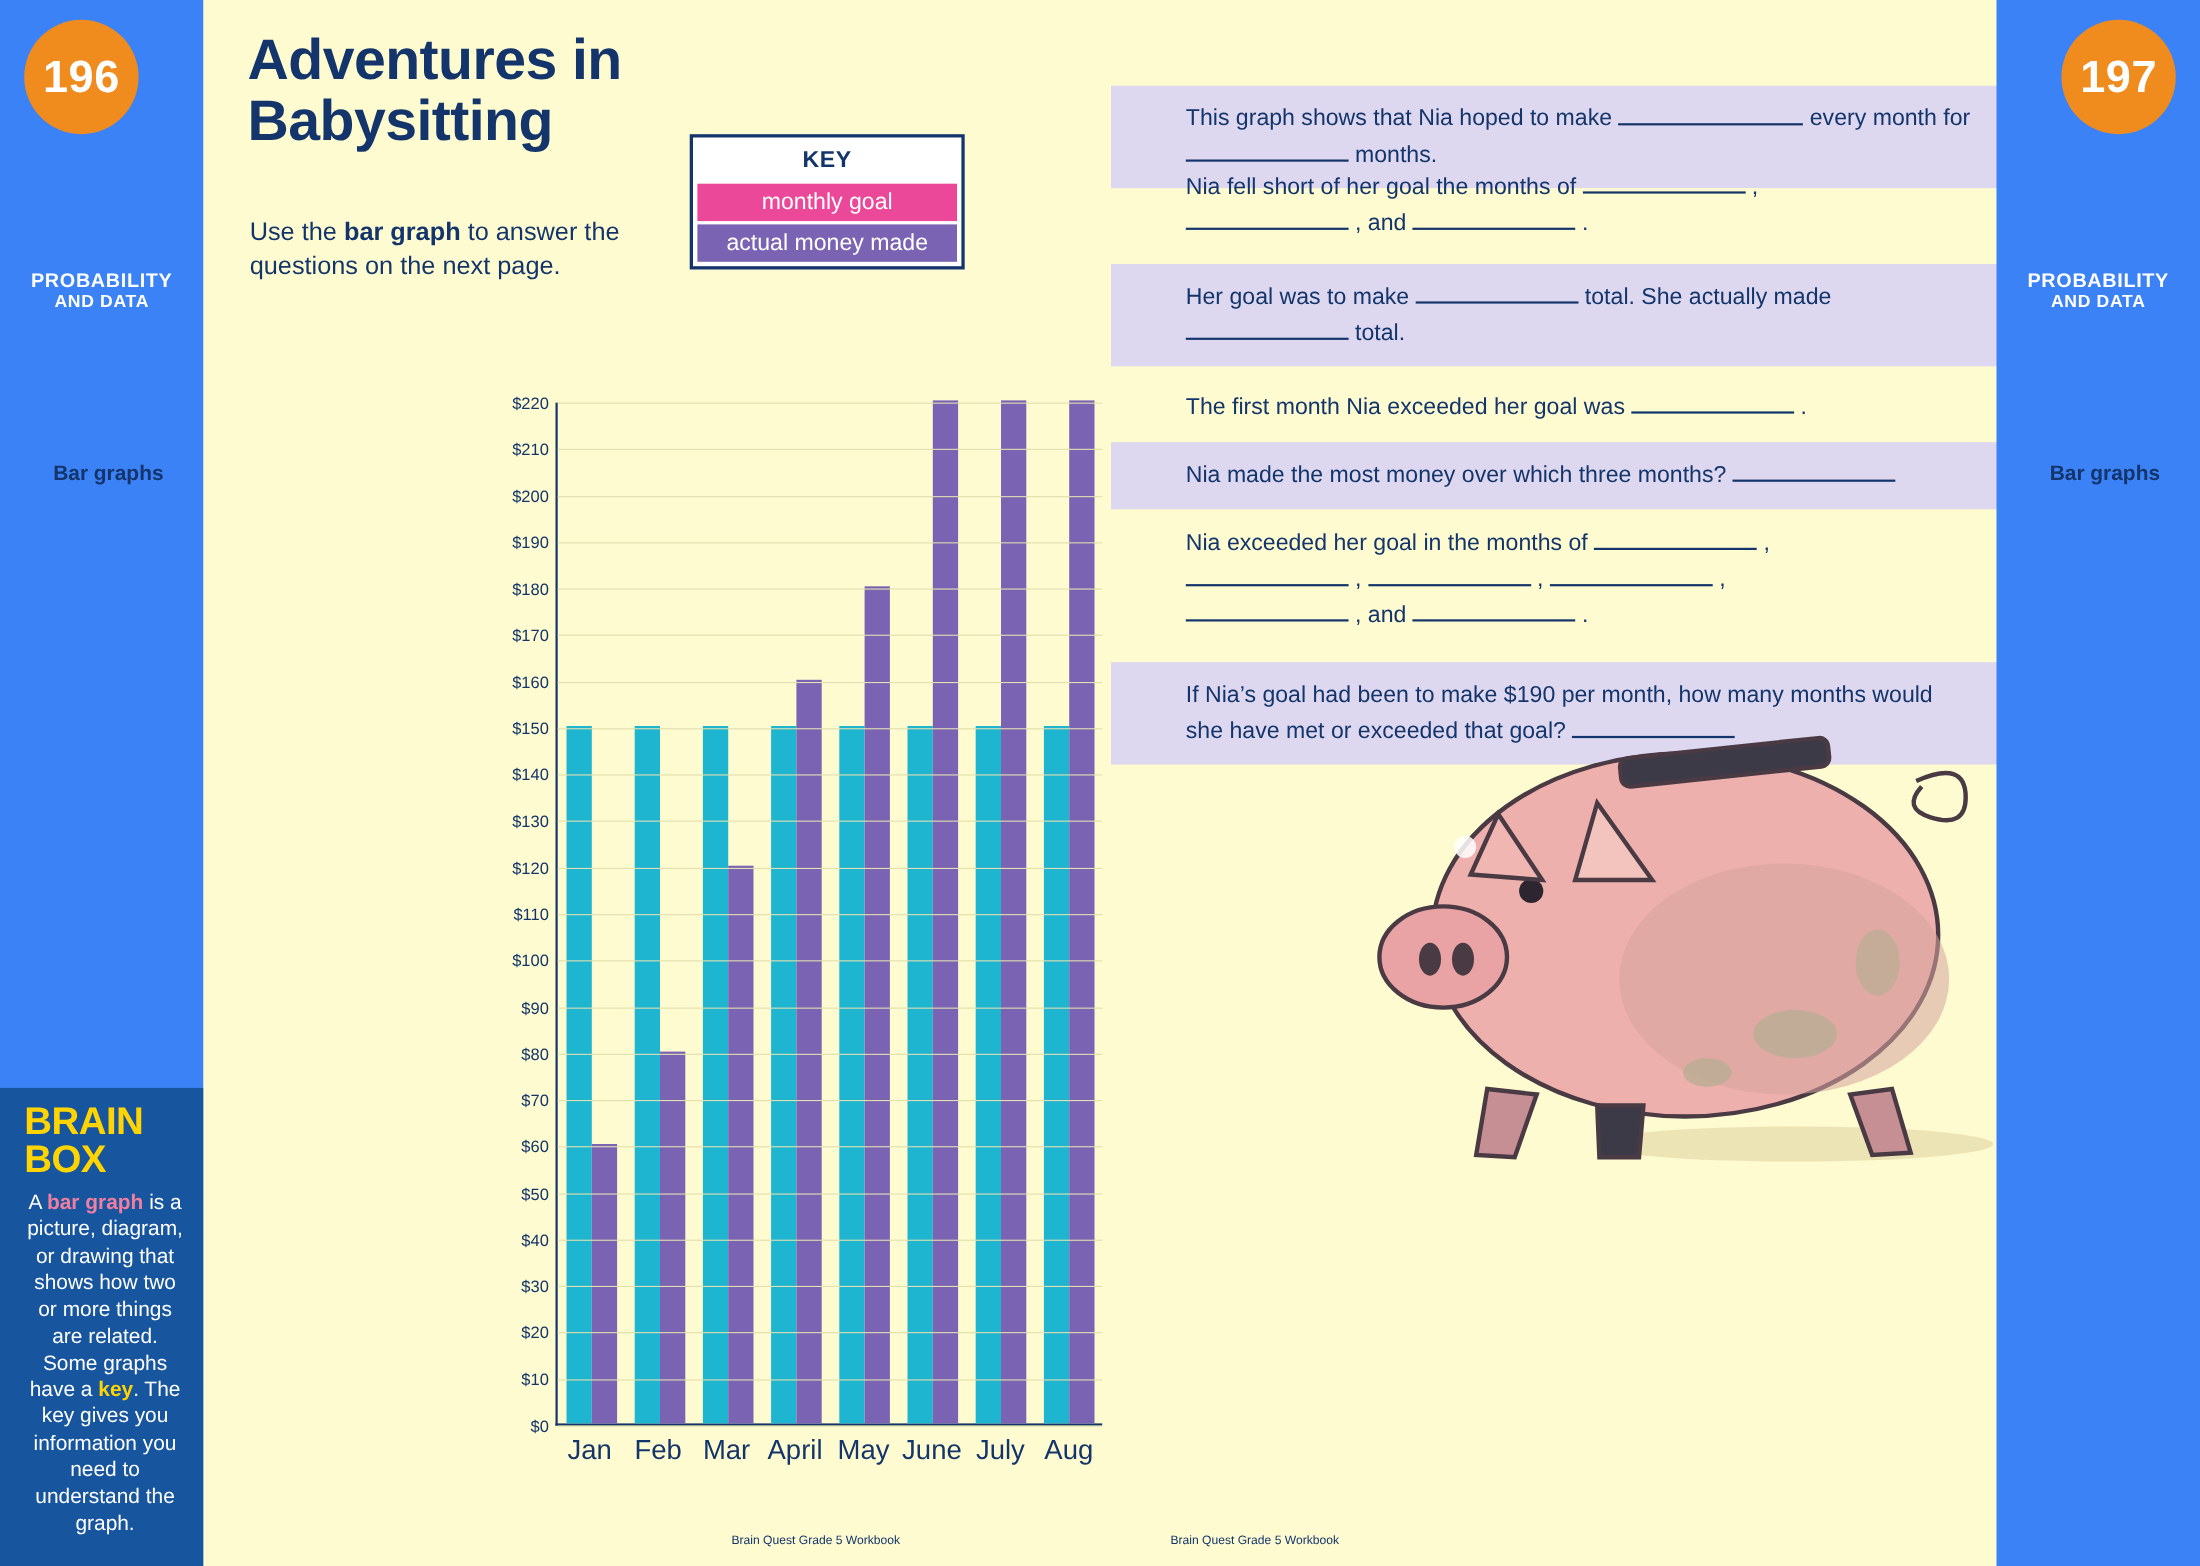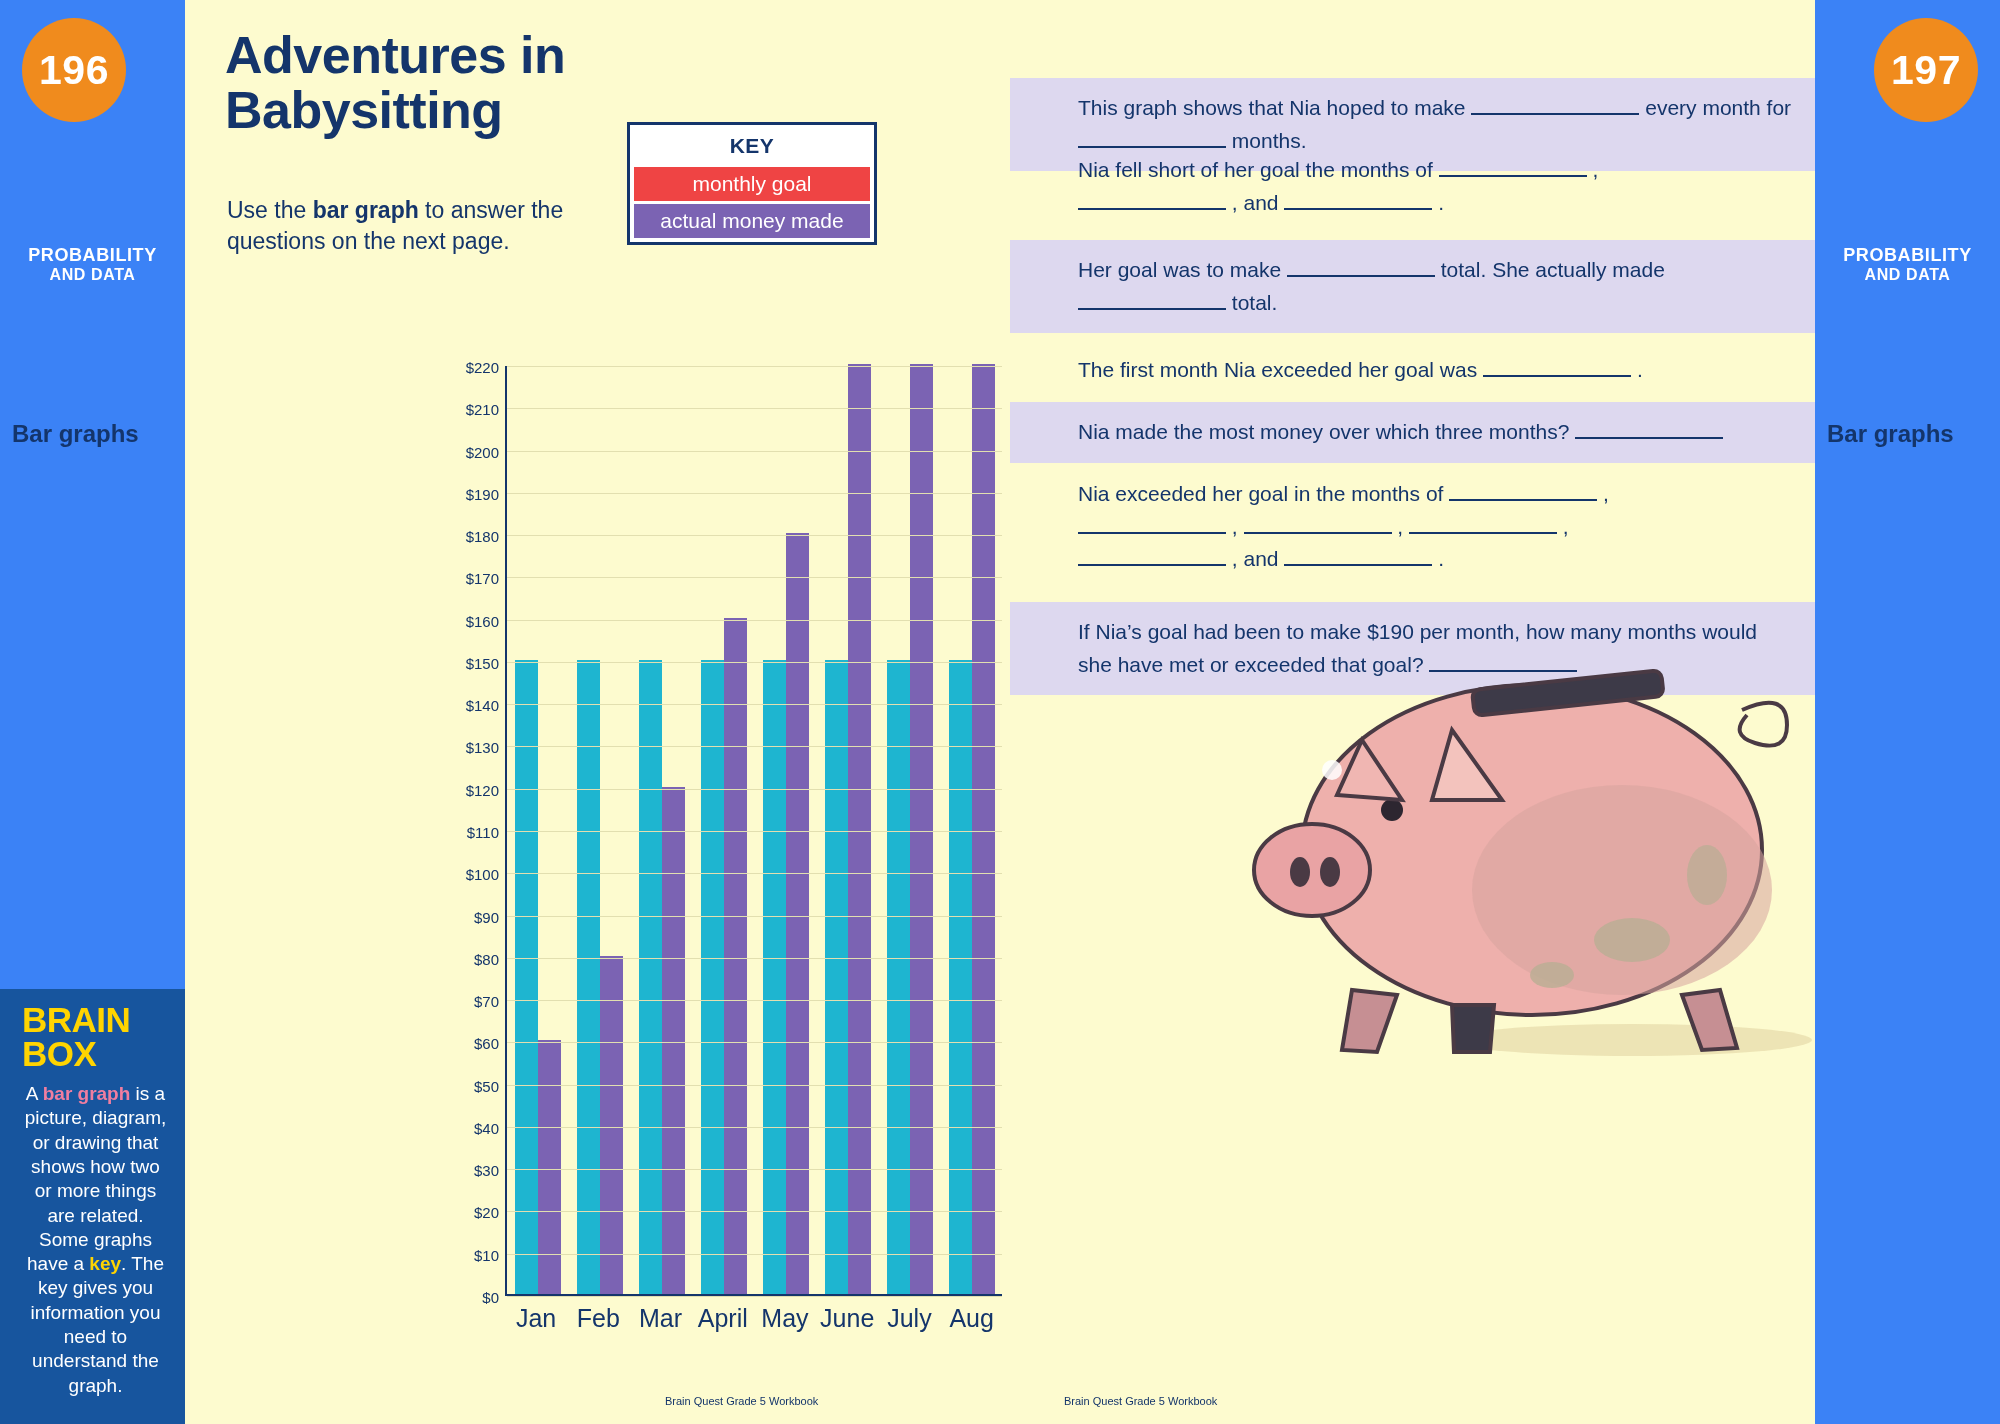--- a/index.html
+++ b/index.html
@@ -42,23 +42,24 @@
     line-height:1.15;
   }
   .rail-topic .t1 { font-size:18px; letter-spacing:0.6px; }
   .rail-topic .t2 { font-size:16px; letter-spacing:0.6px; }
   .topic-left { top:245px; }
   .topic-right { top:245px; }
 
   .rail-sub {
     position:absolute;
     width:100%;
-    color:#14356b;
-    font-weight:bold;
-    font-size:24px;
+    text-align:center;
+    color:#14356b;
+    font-weight:bold;
+    font-size:19px;
     top:420px;
     padding-left:12px;
   }
 
   
   .brainbox {
     position:absolute;
     left:0; bottom:0;
     width:185px;
     background:#17559e;
@@ -124,21 +125,21 @@
     font-weight:600;
     padding:5px 0 9px 0;
     letter-spacing:0.5px;
   }
   .key-row {
     color:#ffffff;
     text-align:center;
     font-size:21px;
     padding:5px 0;
   }
-  .key-goal { background:#ef4444; }
+  .key-goal { background:#ec4899; }
   .key-actual { background:#7b63b3; margin-top:3px; }
 
   .chart-title {
     position:absolute;
     left:415px; top:320px;
     transform:translateX(-50%);
     color:#1ba7c4;
     font-weight:bold;
     font-size:27px;
   }

